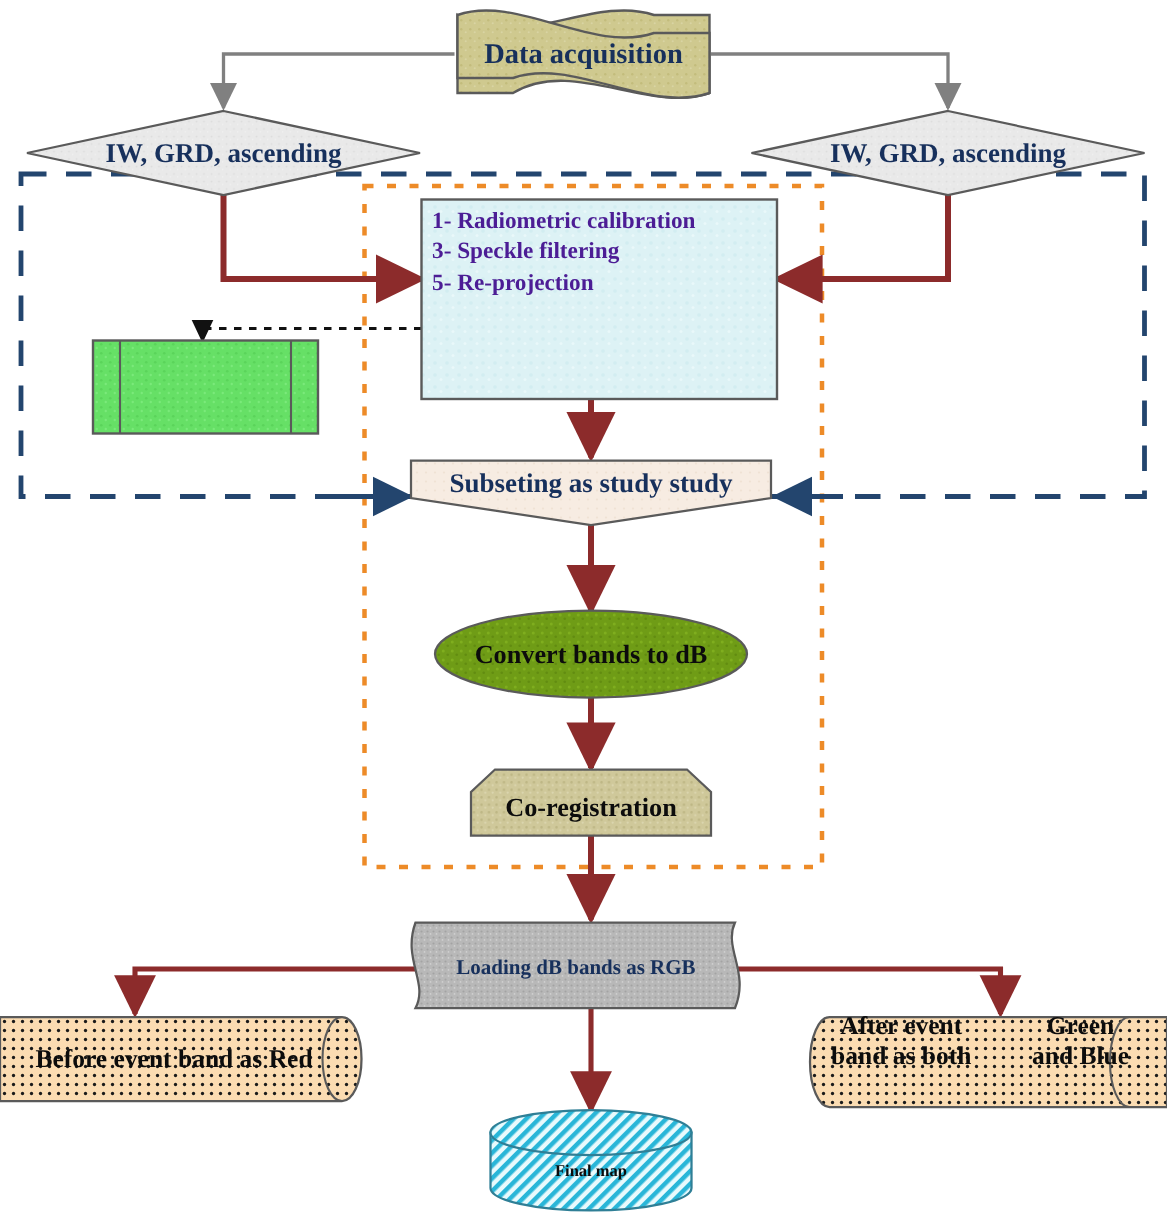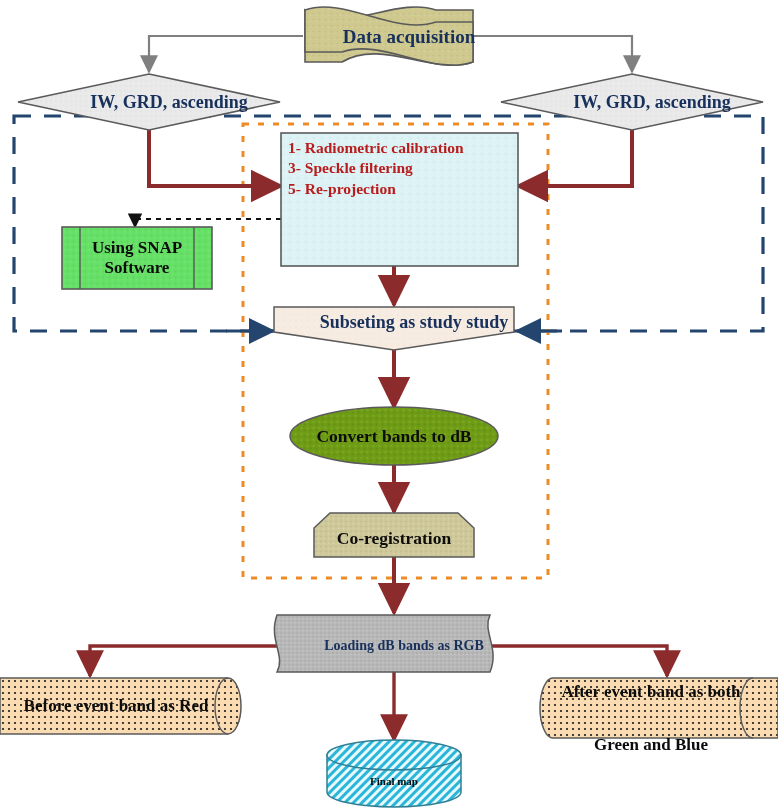--- a/index.html
+++ b/index.html
@@ -3,23 +3,23 @@
 <meta charset="utf-8">
 <style>
   html,body{margin:0;padding:0;background:#ffffff;}
   body{width:778px;height:810px;position:relative;overflow:hidden;
        font-family:"Liberation Serif","DejaVu Serif",serif;}
   #stage{position:absolute;left:0;top:0;width:778px;height:810px;}
   svg#canvas{position:absolute;left:0;top:0;width:778px;height:810px;}
   .node-label{position:absolute;display:flex;align-items:center;justify-content:center;
      text-align:center;font-weight:bold;color:#111111;line-height:1.15;
      pointer-events:none;font-family:"Liberation Serif","DejaVu Serif",serif;}
-  .lbl-navy{color:#17305c;padding-left:20px;}
+  .lbl-navy{color:#17305c;}
   .lbl-black{color:#0c0c0c;}
-  .steps{position:absolute;font-weight:bold;color:#b91c1c;line-height:1.32;
+  .steps{position:absolute;font-weight:bold;color:#4c1d95;line-height:1.32;
      font-family:"Liberation Serif","DejaVu Serif",serif;font-size:15.5px;
      text-align:left;}
   .steps div{white-space:nowrap;}
 </style>
 </head>
 <body>
 
 <div id="stage">
 
   <svg id="canvas" viewBox="0 0 778 810">
@@ -154,35 +154,31 @@
   <div class="node-label lbl-navy" style="left:44px;top:88px;width:210px;height:28px;font-size:18px;">IW, GRD, ascending</div>
 
   <div class="node-label lbl-navy" style="left:527px;top:88px;width:210px;height:28px;font-size:18px;">IW, GRD, ascending</div>
 
   <div class="steps" style="left:288px;top:138px;width:230px;">
     <div>1- Radiometric calibration</div>
     <div>3- Speckle filtering</div>
     <div>5- Re-projection</div>
   </div>
 
-  <div class="node-label lbl-black" style="left:80px;top:232px;width:114px;height:52px;font-size:17px;flex-direction:column;">
-    <span>Using SNAP</span>
-    <span>Software</span>
-  </div>
 
   <div class="node-label lbl-navy" style="left:280px;top:310px;width:228px;height:24px;font-size:18px;">Subseting as study study</div>
 
   <div class="node-label lbl-black" style="left:294px;top:424px;width:200px;height:24px;font-size:17.5px;">Convert bands to dB</div>
 
   <div class="node-label lbl-black" style="left:320px;top:526px;width:148px;height:24px;font-size:17.5px;text-align:right;">Co-registration</div>
 
   <div class="node-label lbl-navy" style="left:283px;top:634px;width:202px;height:24px;font-size:14px;">Loading dB bands as RGB</div>
 
   <div class="node-label lbl-black" style="left:4px;top:694px;width:224px;height:24px;font-size:17px;">Before event band as Red</div>
 
-  <div class="node-label lbl-black" style="left:548px;top:696px;width:206px;height:44px;font-size:17px;flex-direction:column;gap:33px;">
+  <div class="node-label lbl-black" style="left:548px;top:672px;width:206px;height:44px;font-size:17px;flex-direction:row;gap:33px;">
     <span>After event band as both</span>
     <span>Green and Blue</span>
   </div>
 
   <div class="node-label lbl-black" style="left:334px;top:770px;width:120px;height:22px;font-size:11px;">Final map</div>
 
 </div>
 
 </body></html>

